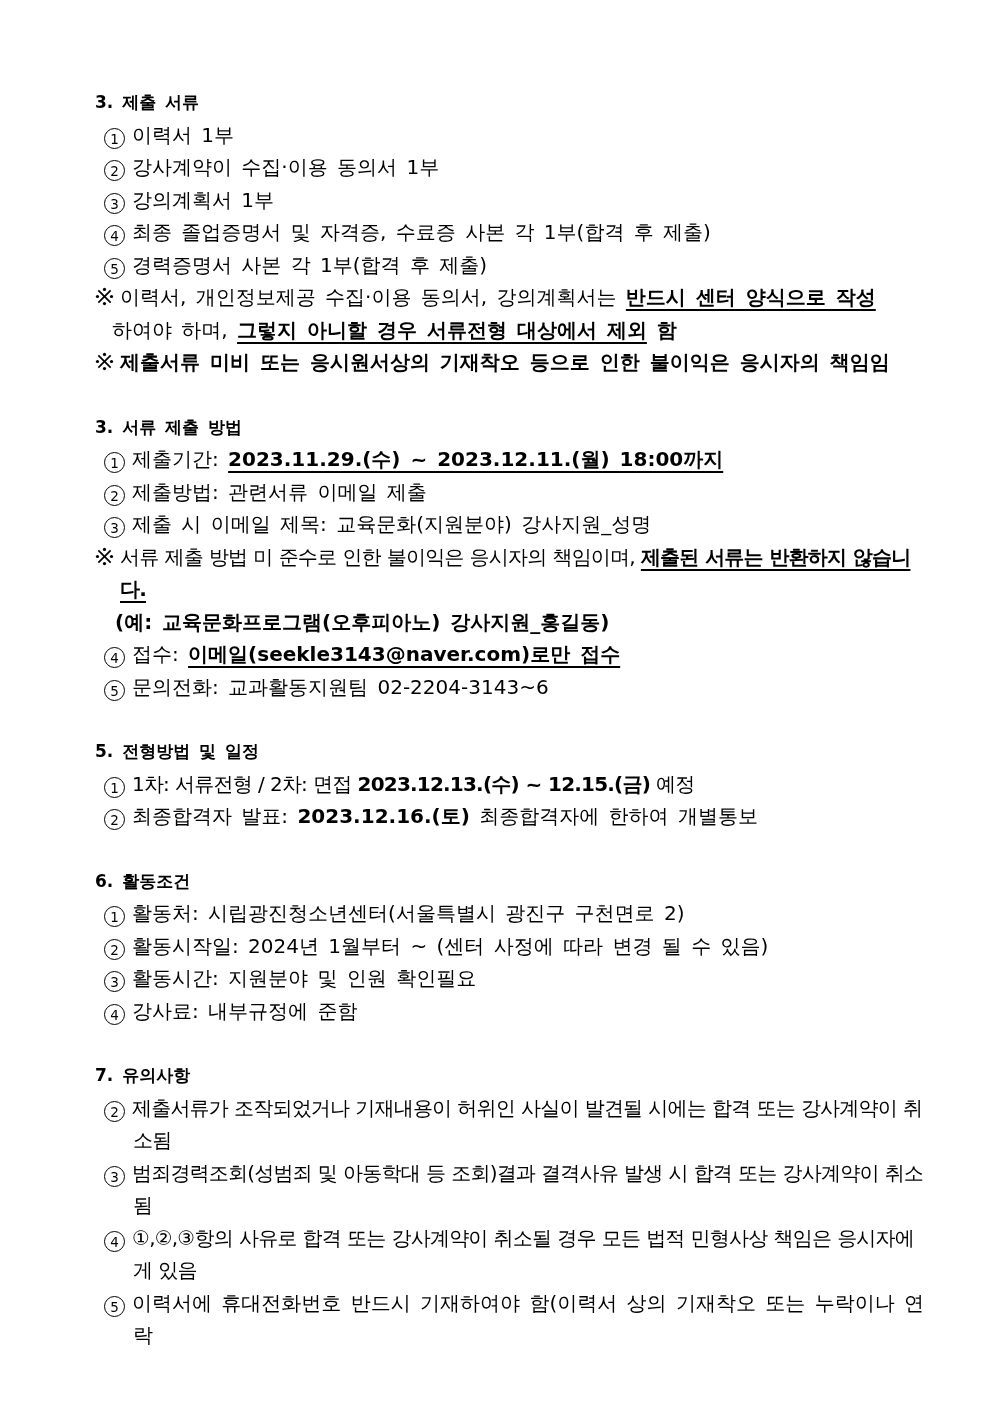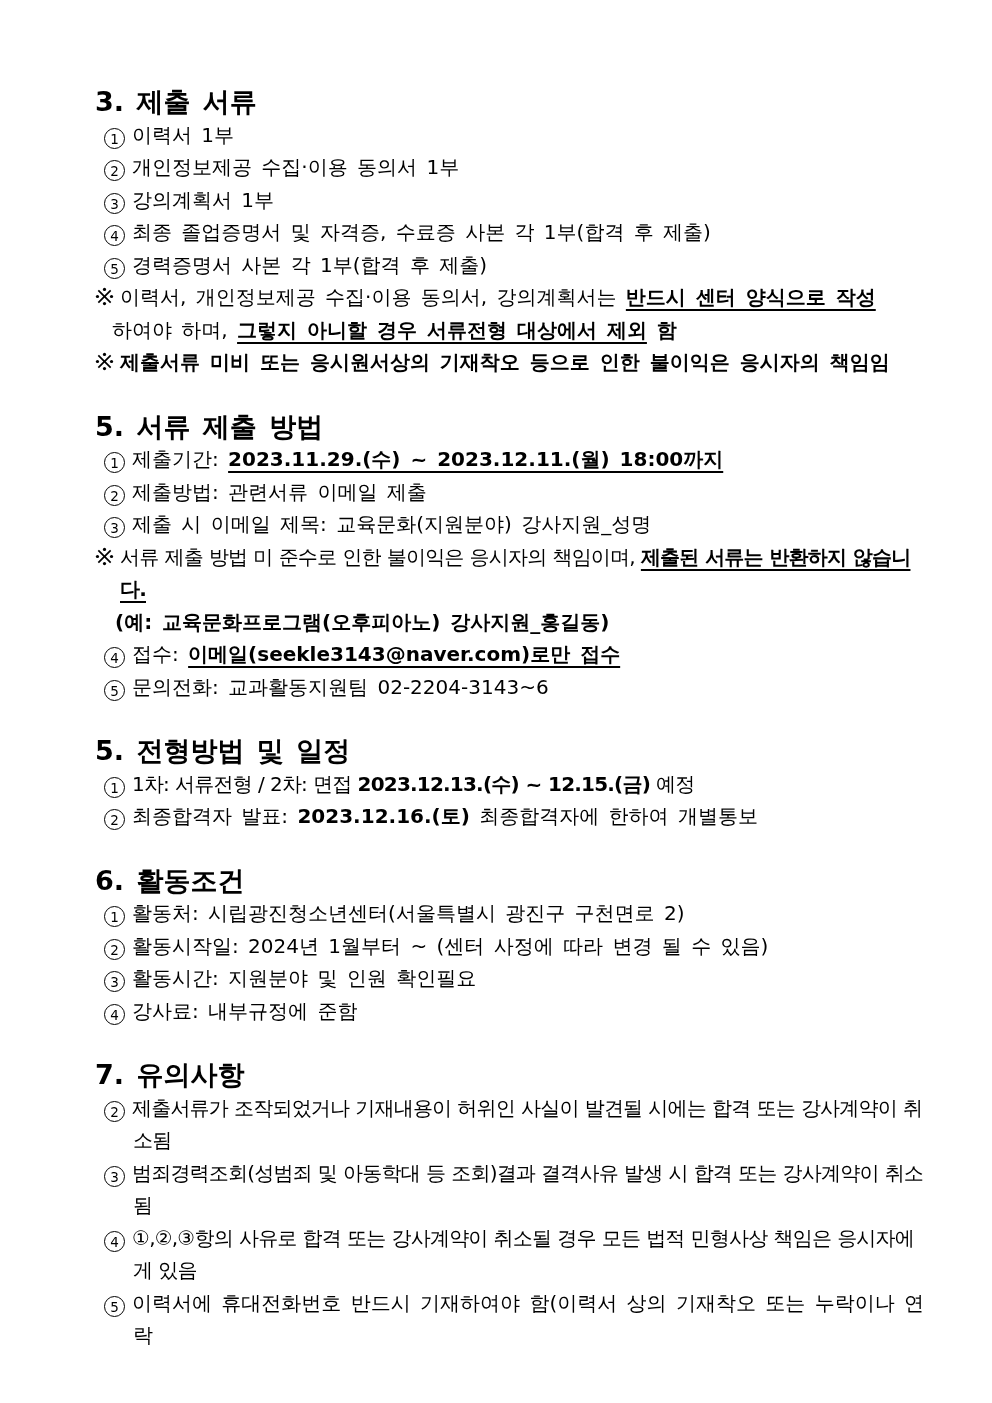--- a/index.html
+++ b/index.html
@@ -17,21 +17,21 @@
   .section{margin-top:32px;}
   .section:first-child{margin-top:0;}
   .line{
     font-size:20px;
     line-height:32.5px;
     word-spacing:3px;
     letter-spacing:0;
   }
   .heading{
     font-weight:bold;
-    font-size:27px;
+    font-size:17px;
     margin-left:95px;
   }
   
   .item{margin-left:104px;padding-left:29px;text-indent:-29px;}
   .note{margin-left:95px;padding-left:25px;text-indent:-25px;}
   .note-cont{margin-left:112px;}
   .sub{margin-left:115px;}
   .star{margin-left:135px;}
   .condensed{letter-spacing:-0.8px;word-spacing:0.5px;}
   .b{font-weight:bold;}
@@ -59,21 +59,21 @@
     text-indent:0;
   }
 </style>
 </head>
 <body>
 
 <div class="page">
     <div class="section">
       <div class="line heading">3. 제출 서류</div>
       <div class="line item"><span class="marker">1</span><span class="">이력서 1부</span></div>
-      <div class="line item"><span class="marker">2</span><span class="">개인정보제공 수집·이용 동의서 1부</span></div>
+      <div class="line item"><span class="marker">2</span><span class="">강사계약이 수집·이용 동의서 1부</span></div>
       <div class="line item"><span class="marker">3</span><span class="">강의계획서 1부</span></div>
       <div class="line item"><span class="marker">4</span><span class="">최종 졸업증명서 및 자격증, 수료증 사본 각 1부(합격 후 제출)</span></div>
       <div class="line item"><span class="marker">5</span><span class="">경력증명서 사본 각 1부(합격 후 제출)</span></div>
       <div class="line note"><svg viewBox="0 0 20 20" class="refmark">
           <line x1="3.5" y1="3.5" x2="16.5" y2="16.5" stroke="#000" stroke-width="1.8"></line>
           <line x1="16.5" y1="3.5" x2="3.5" y2="16.5" stroke="#000" stroke-width="1.8"></line>
           <circle cx="10" cy="2.6" r="1.7" fill="#000"></circle>
           <circle cx="10" cy="17.4" r="1.7" fill="#000"></circle>
           <circle cx="2.6" cy="10" r="1.7" fill="#000"></circle>
           <circle cx="17.4" cy="10" r="1.7" fill="#000"></circle>
@@ -82,21 +82,21 @@
       <div class="line note"><svg viewBox="0 0 20 20" class="refmark">
           <line x1="3.5" y1="3.5" x2="16.5" y2="16.5" stroke="#000" stroke-width="1.8"></line>
           <line x1="16.5" y1="3.5" x2="3.5" y2="16.5" stroke="#000" stroke-width="1.8"></line>
           <circle cx="10" cy="2.6" r="1.7" fill="#000"></circle>
           <circle cx="10" cy="17.4" r="1.7" fill="#000"></circle>
           <circle cx="2.6" cy="10" r="1.7" fill="#000"></circle>
           <circle cx="17.4" cy="10" r="1.7" fill="#000"></circle>
         </svg><span class="b ">제출서류 미비 또는 응시원서상의 기재착오 등으로 인한 불이익은 응시자의 책임임</span></div>
     </div>
     <div class="section">
-      <div class="line heading">5. 서류 제출 방법</div>
+      <div class="line heading">3. 서류 제출 방법</div>
       <div class="line item"><span class="marker">1</span><span class="">제출기간: </span><span class="b u">2023.11.29.(수) ~ 2023.12.11.(월) 18:00까지</span></div>
       <div class="line item"><span class="marker">2</span><span class="">제출방법: 관련서류 이메일 제출</span></div>
       <div class="line item"><span class="marker">3</span><span class="">제출 시 이메일 제목: 교육문화(지원분야) 강사지원_성명</span></div>
       <div class="line note condensed"><svg viewBox="0 0 20 20" class="refmark">
           <line x1="3.5" y1="3.5" x2="16.5" y2="16.5" stroke="#000" stroke-width="1.8"></line>
           <line x1="16.5" y1="3.5" x2="3.5" y2="16.5" stroke="#000" stroke-width="1.8"></line>
           <circle cx="10" cy="2.6" r="1.7" fill="#000"></circle>
           <circle cx="10" cy="17.4" r="1.7" fill="#000"></circle>
           <circle cx="2.6" cy="10" r="1.7" fill="#000"></circle>
           <circle cx="17.4" cy="10" r="1.7" fill="#000"></circle>

